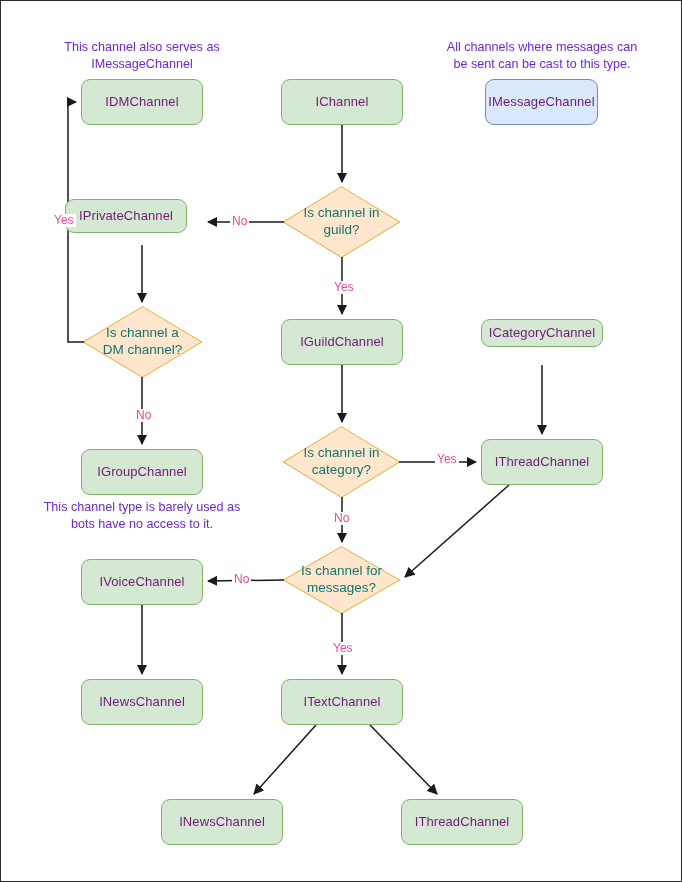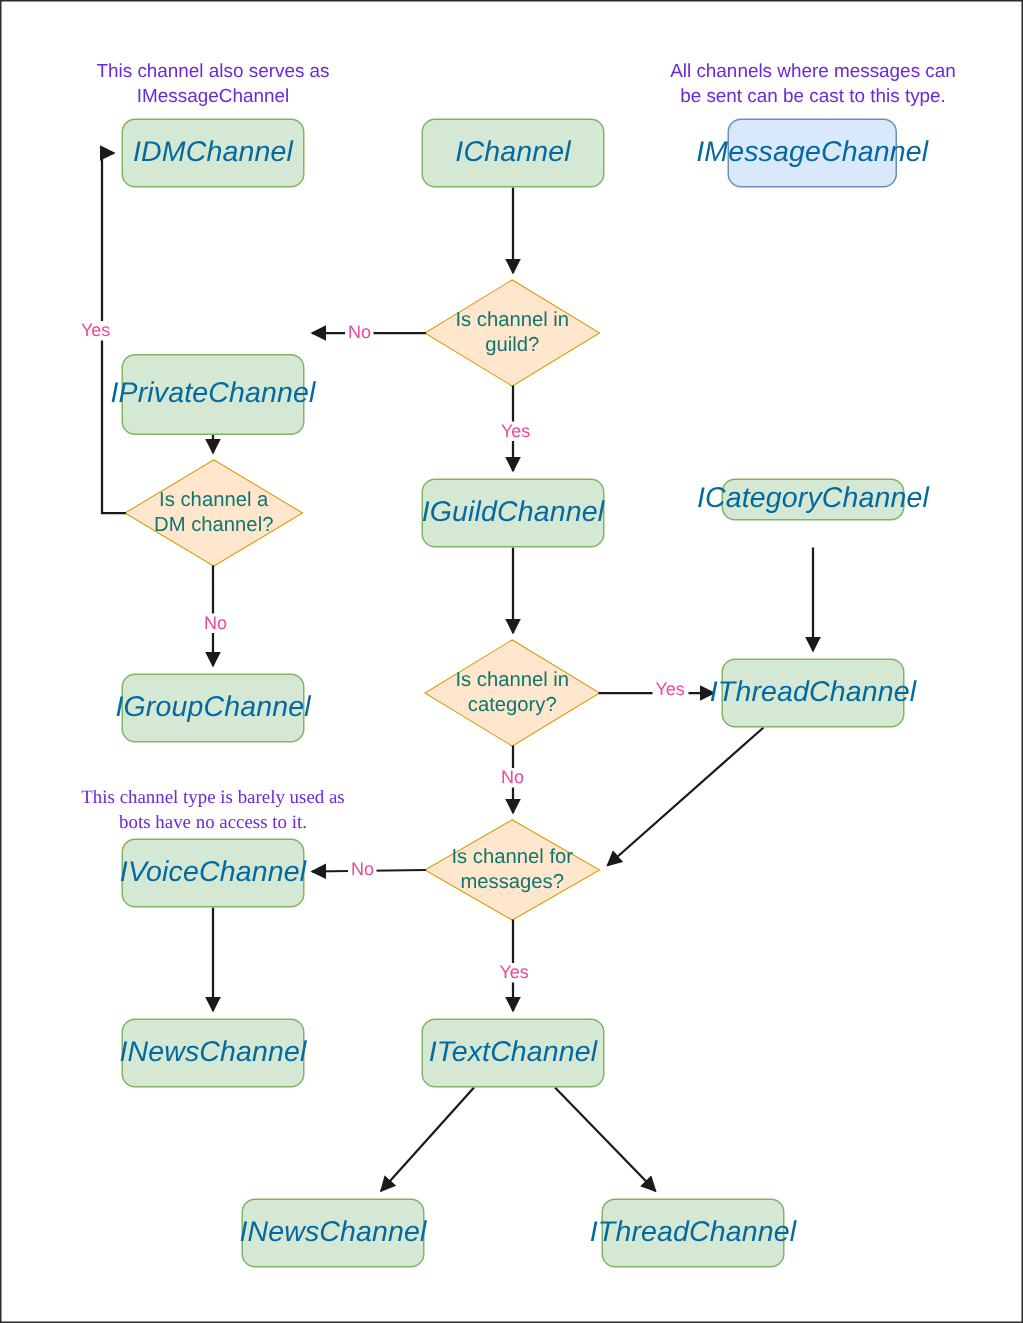--- a/index.html
+++ b/index.html
@@ -26,25 +26,24 @@
     pointer-events: none;
   }
   .node {
     position: absolute;
     box-sizing: border-box;
     border-radius: 9px;
     display: flex;
     align-items: center;
     justify-content: center;
     text-align: center;
-    font-size: 19px;
-    color: #0369a1;
+    font-size: 13px;
+    color: #701a75;
     line-height: 1.25;
     letter-spacing: 0.1px;
-    font-style: italic;
   }
   .node.green {
     background: #d5e8d4;
     border: 1.3px solid #82b366;
   }
   .node.blue {
     background: #dae8fc;
     border: 1.3px solid #6c8ebf;
   }
   .diamond {
@@ -147,21 +146,21 @@
   </div>
 
   <div class="node green" style="left:280px; top:78px; width:122px; height:46px;">
     <span>IChannel</span>
   </div>
 
   <div class="node blue" style="left:484px; top:78px; width:113px; height:46px;">
     <span>IMessageChannel</span>
   </div>
 
-  <div class="node green" style="left:80px; top:198px; width:122px; height:54px;margin-top:37px;">
+  <div class="node green" style="left:64px; top:198px; width:122px; height:34px;">
     <span>IPrivateChannel</span>
   </div>
 
   <div class="node green" style="left:280px; top:318px; width:122px; height:46px;">
     <span>IGuildChannel</span>
   </div>
 
   <div class="node green" style="left:480px; top:318px; width:122px; height:28px;">
     <span>ICategoryChannel</span>
   </div>
@@ -224,16 +223,16 @@
   <div class="edge-label" style="left:133px; top:408px;">No</div>
   <div class="edge-label" style="left:434px; top:452px;">Yes</div>
   <div class="edge-label" style="left:331px; top:511px;">No</div>
   <div class="edge-label" style="left:231px; top:572px;">No</div>
   <div class="edge-label" style="left:330px; top:641px;">Yes</div>
 
   <div class="caption" style="left:46px; top:38px; width:190px;">This channel also serves as
 IMessageChannel</div>
   <div class="caption" style="left:430px; top:38px; width:222px;">All channels where messages can
 be sent can be cast to this type.</div>
-  <div class="caption" style="left:34px; top:522px; width:214px;font-family:Liberation Serif, serif;">This channel type is barely used as
+  <div class="caption" style="left:34px; top:498px; width:214px;">This channel type is barely used as
 bots have no access to it.</div>
 
 </div>
 
 </body></html>

